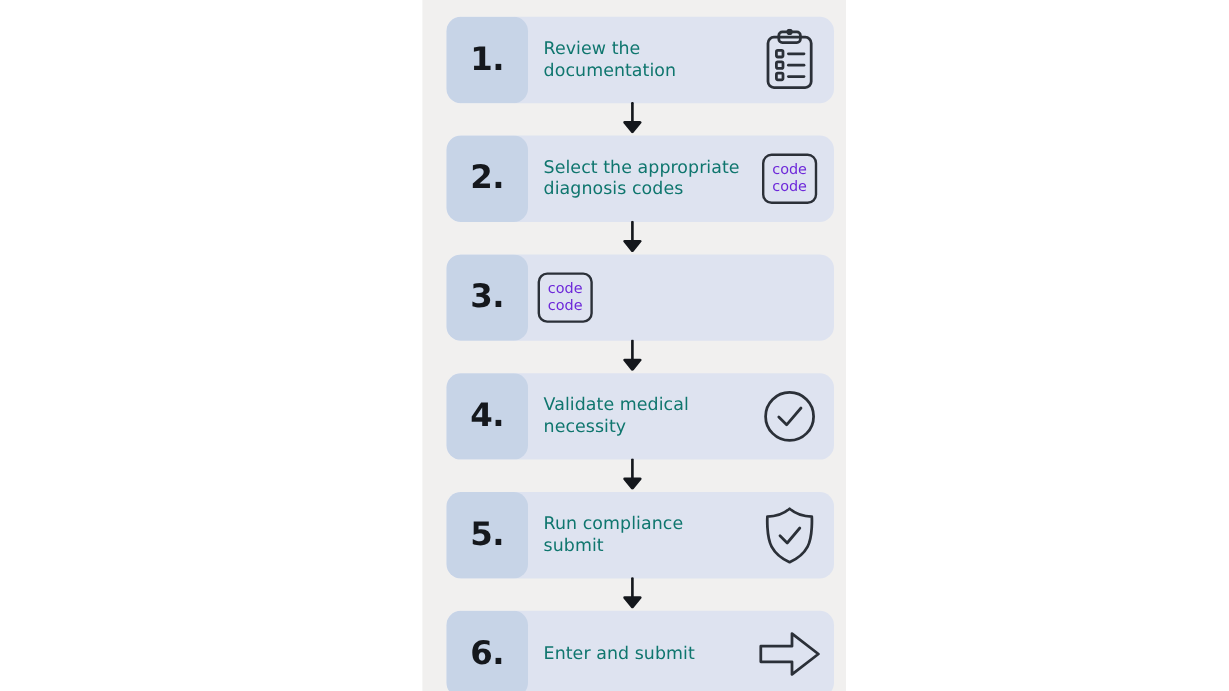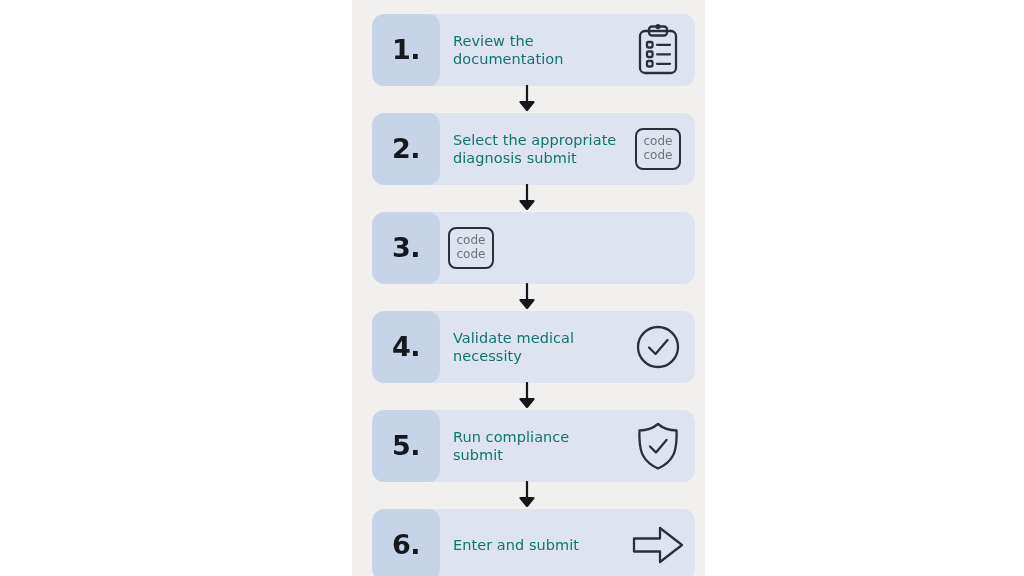--- a/index.html
+++ b/index.html
@@ -118,21 +118,21 @@
     display: flex;
     flex-direction: column;
     align-items: center;
     justify-content: center;
     box-sizing: border-box;
   }
   .code-chip span {
     font-family: "DejaVu Sans", "Liberation Sans", sans-serif;
     font-size: 12px;
     line-height: 1.16;
-    color: #737373;
+    color: #6d28d9;
     font-weight: 400;
   }
 </style>
 </head>
 <body>
 
 <div id="stage">
 
   <div id="flow-panel"></div>
 
@@ -166,21 +166,21 @@
           <line x1="8" y1="1" x2="8" y2="18"></line>
           <path d="M1.5 17 L8 25 L14.5 17 Z" fill="#14171c" stroke="#14171c"></path>
         </svg>
       </span>
     </div>
 
     <div class="step-row" style="top:113px;">
       <div class="step-number-box">
         <span class="step-number">2.</span>
       </div>
-      <div class="step-label">Select the appropriate diagnosis submit</div>
+      <div class="step-label">Select the appropriate diagnosis codes</div>
       <div class="step-icon">
         <span class="code-chip">
           <span>code</span>
           <span>code</span>
         </span>
       </div>
     </div>
 
     <div class="connector" style="top:185px;">
       <span class="arrow-shaft">

